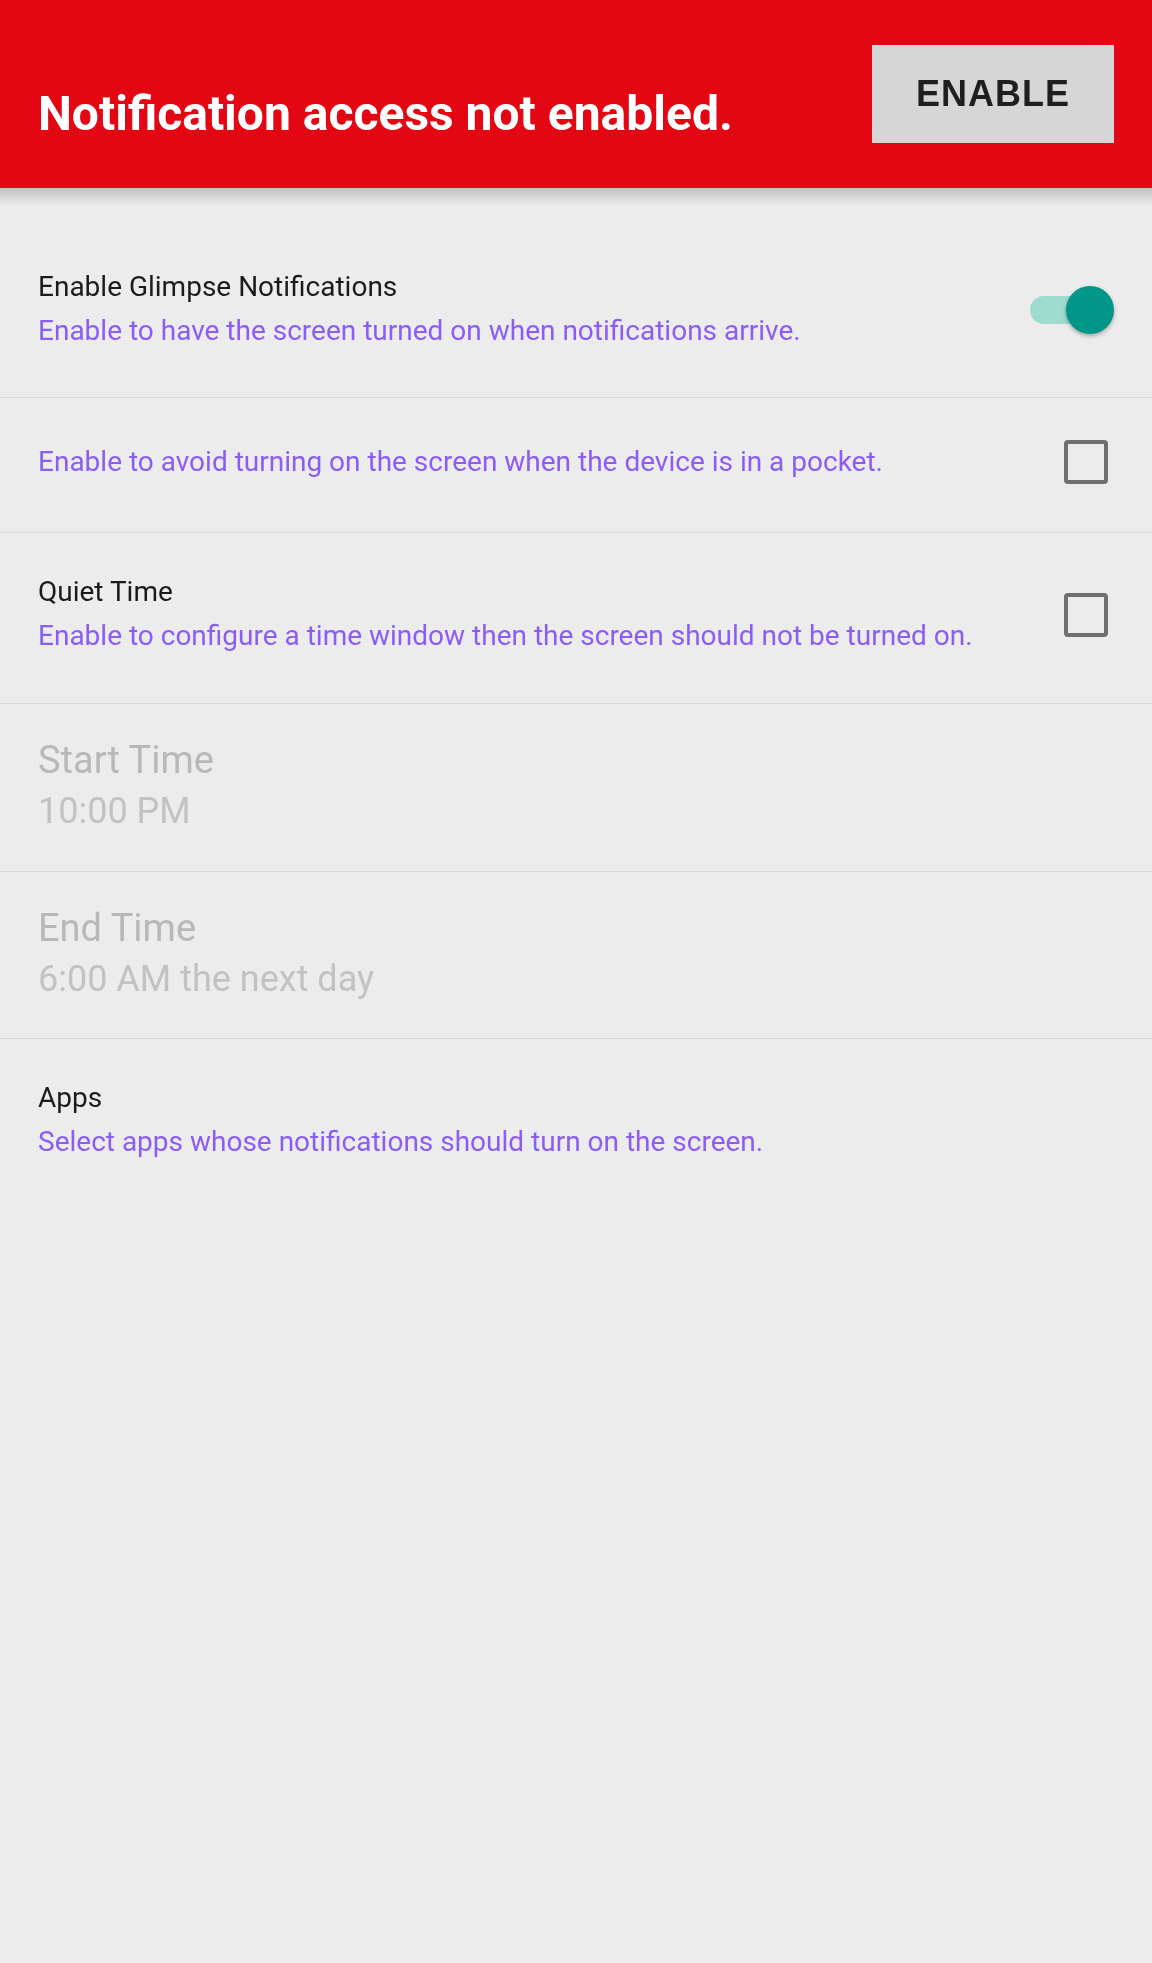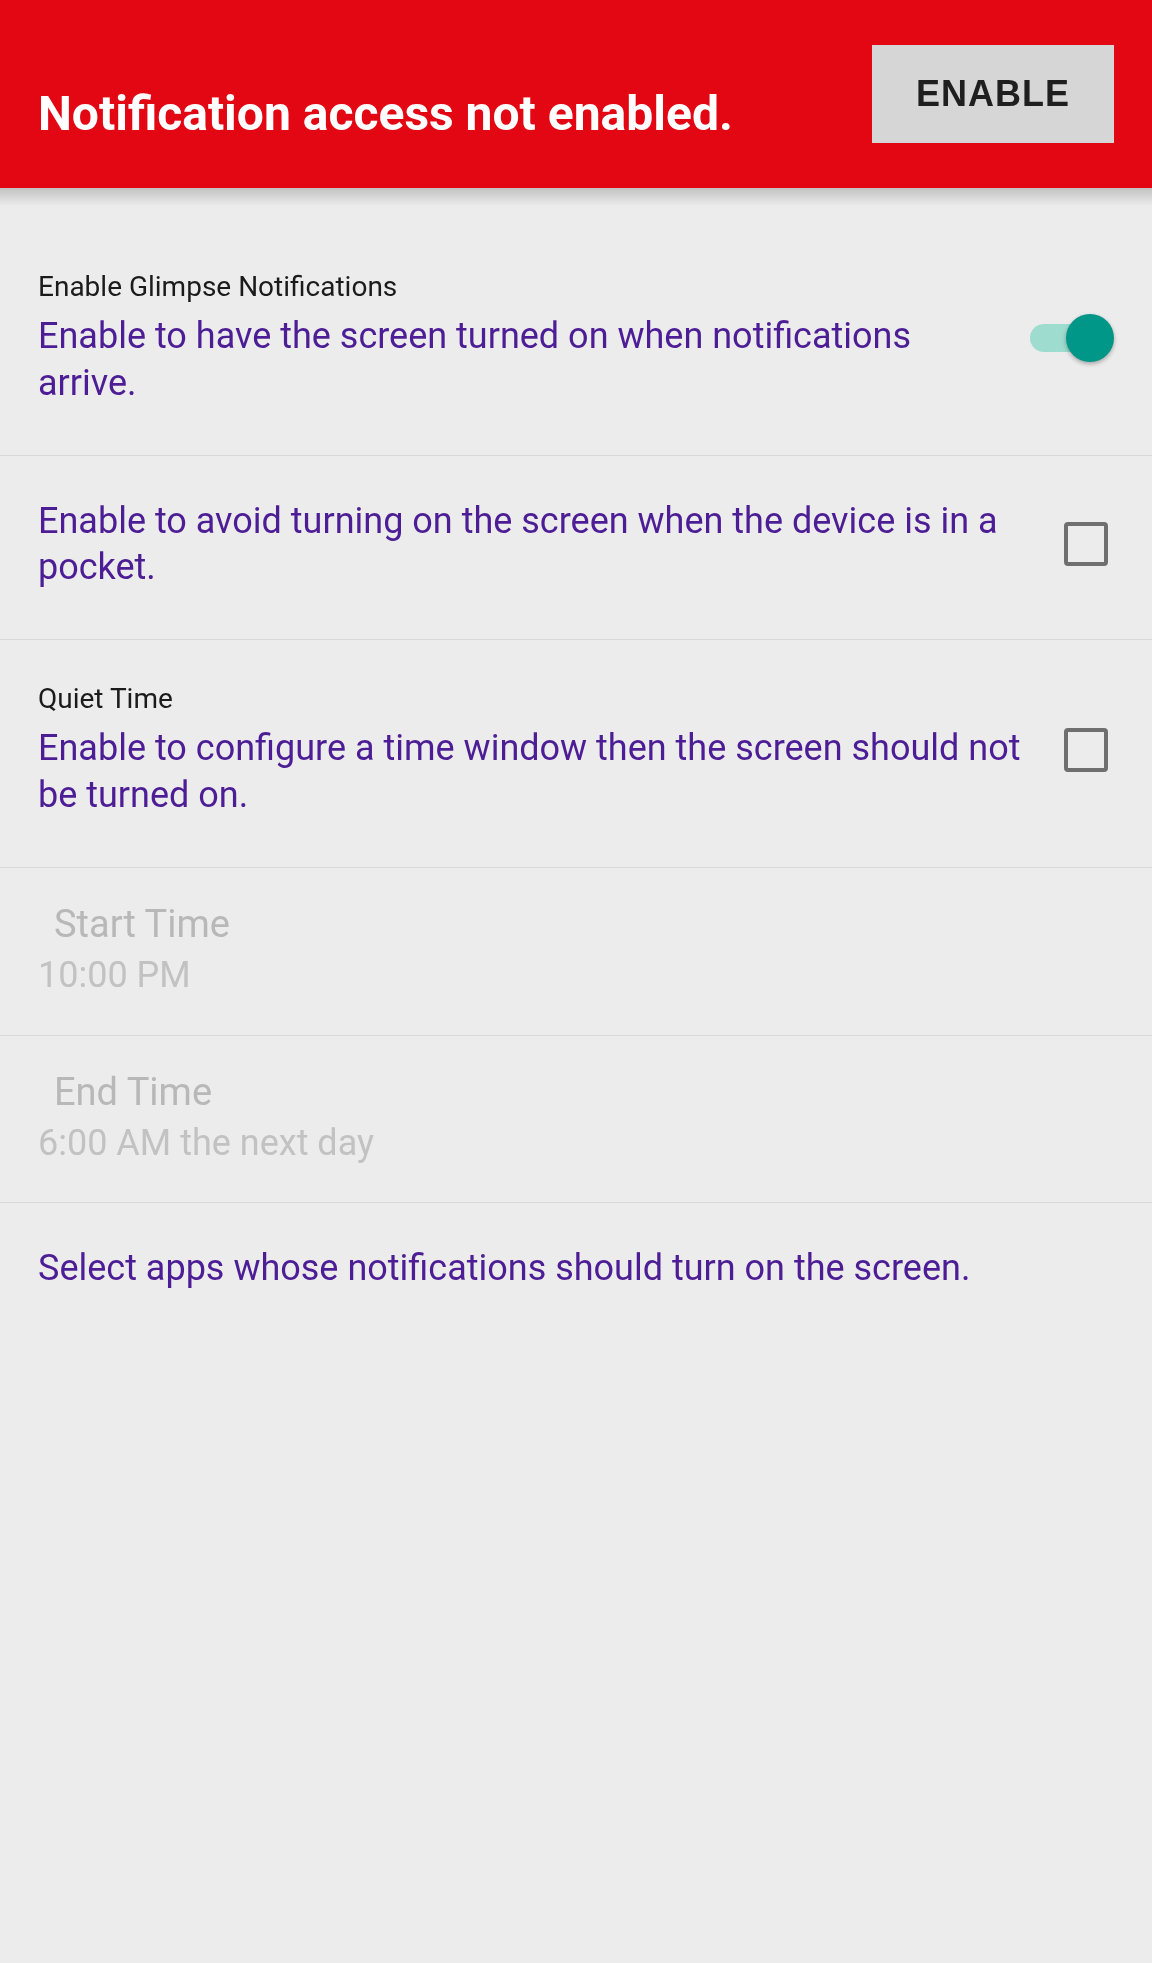--- a/index.html
+++ b/index.html
@@ -54,28 +54,27 @@
       flex: 1;
       padding-right: 24px;
     }
     .item-title {
       color: #1b1b1b;
       font-size: 28px;
       font-weight: 400;
       margin-bottom: 10px;
     }
     .item-desc {
-      color: #4c1d95;
-      font-size: 36px;
+      color: #8b5cf6;
+      font-size: 28px;
       font-weight: 400;
       line-height: 1.3;
     }
     .item.disabled .item-title {
       color: #b8b8b8;
-      margin-left: 16px;
     }
     .item.disabled .item-desc {
       color: #c2c2c2;
     }
     .item.sub {
       padding-top: 34px;
       padding-bottom: 36px;
     }
     .item.sub .item-title {
       font-size: 38px;
@@ -169,17 +168,18 @@
 
   <div class="item sub disabled">
     <div class="item-text">
       <div class="item-title">End Time</div>
       <div class="item-desc">6:00 AM the next day</div>
     </div>
   </div>
 
   <div class="item last">
     <div class="item-text">
+      <div class="item-title">Apps</div>
       <div class="item-desc">Select apps whose notifications should turn on the screen.</div>
     </div>
   </div>
 
 </div>
 
 </body></html>

